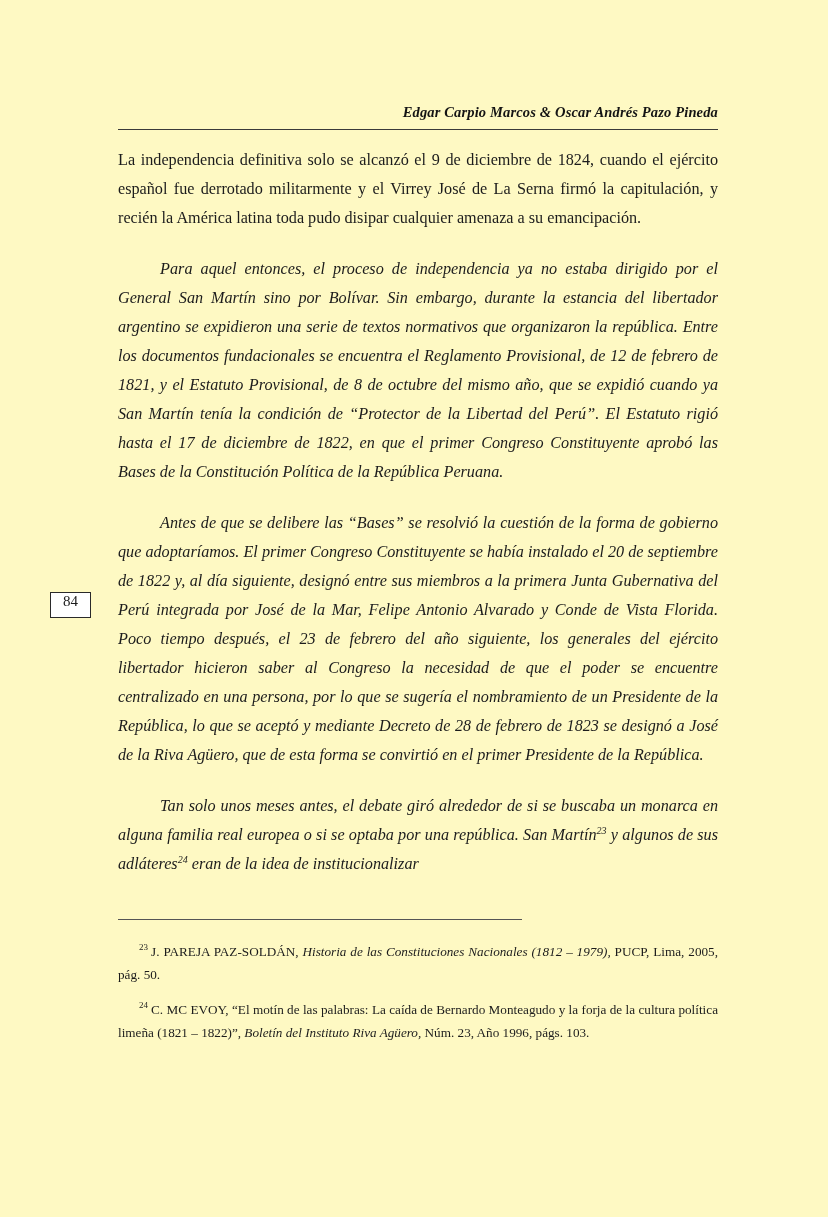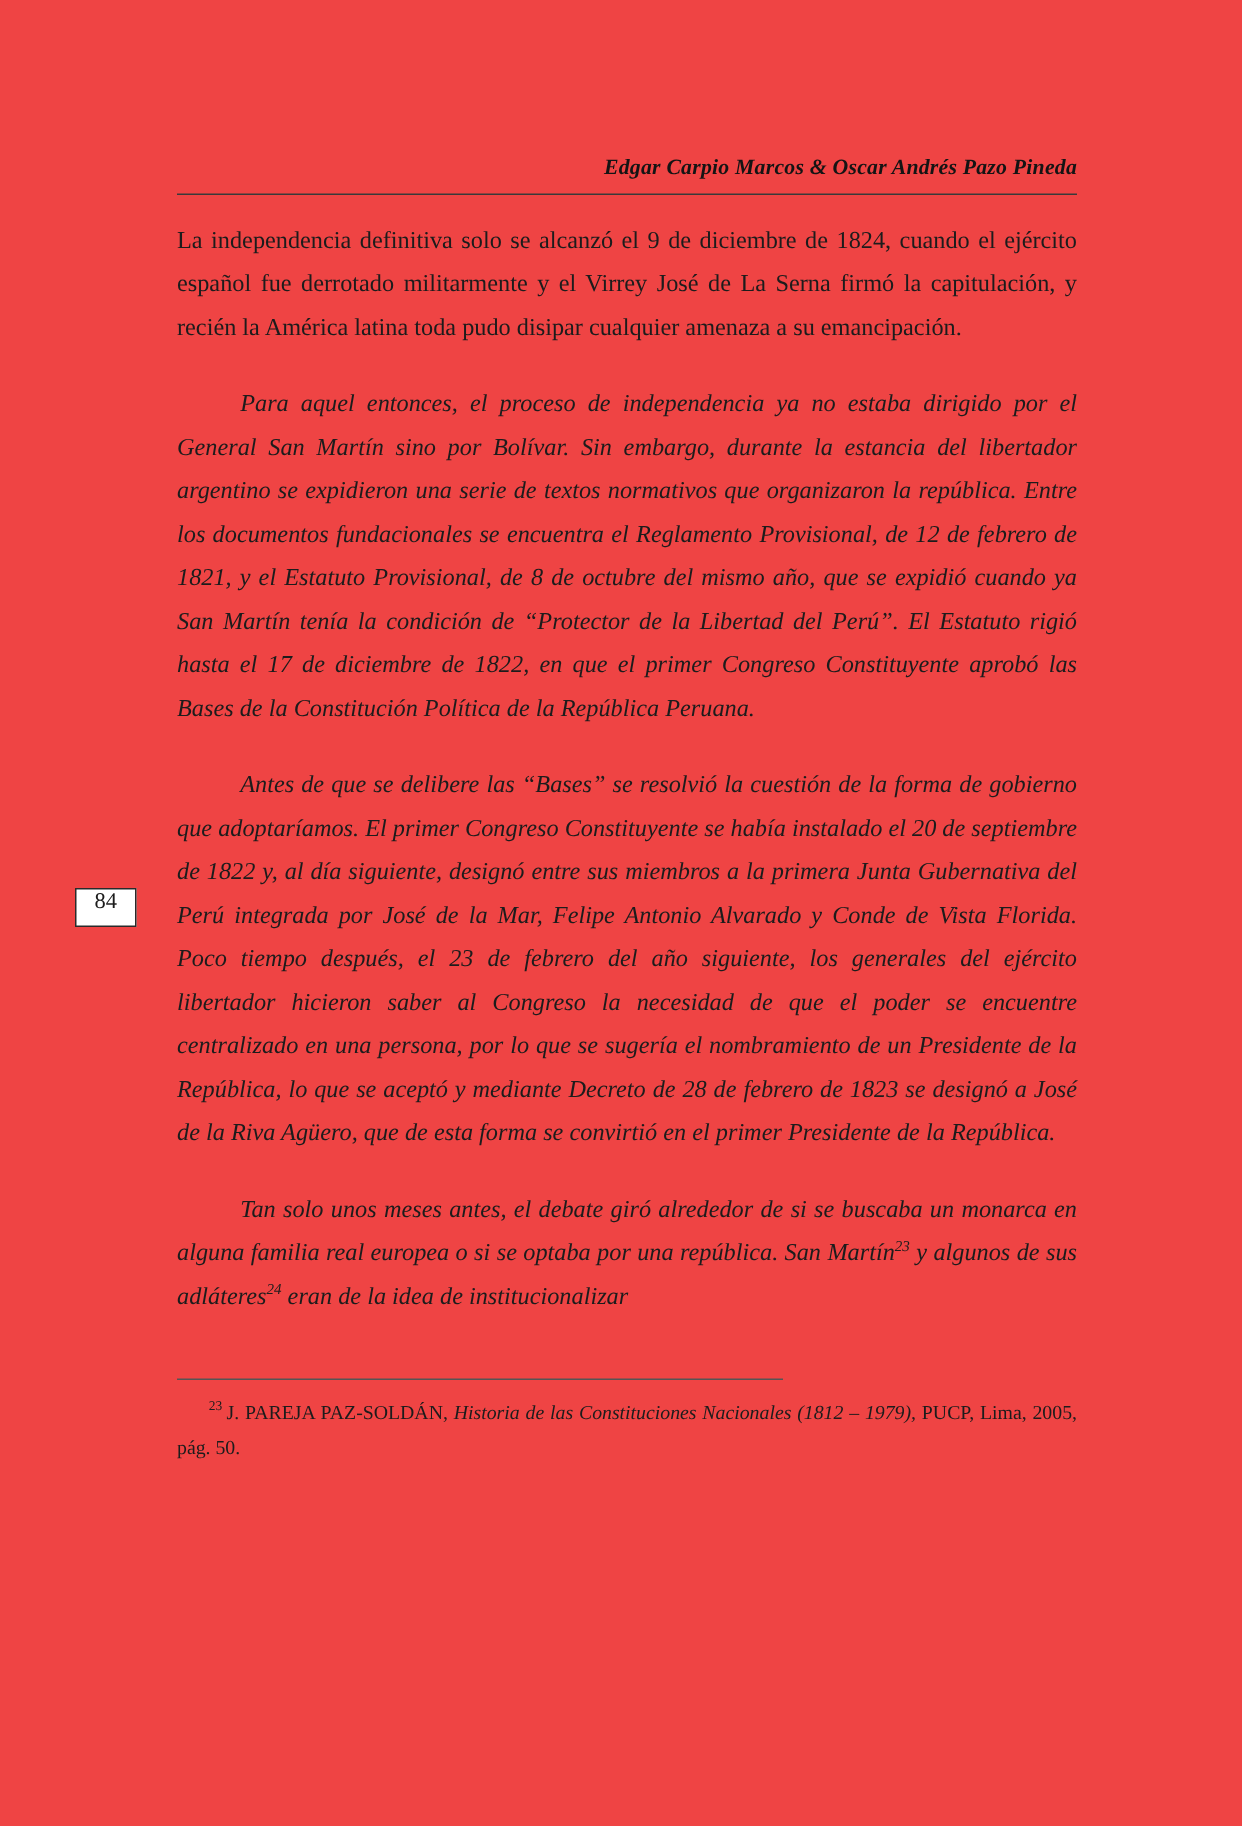--- a/index.html
+++ b/index.html
@@ -13,21 +13,21 @@
     position: relative;
     font-family: "Liberation Serif", "DejaVu Serif", serif;
     color: #1c1c1c;
     overflow: hidden;
   }
 
   
   .page {
     position: absolute;
     inset: 0;
-    background: #ef4444;
+    background: #fef9c3;
   }
 
   
   .running-head {
     position: absolute;
     left: 118px;
     top: 104px;
     width: 600px;
     text-align: right;
     font-style: italic;
@@ -109,21 +109,21 @@
   }
   .footnotes p {
     margin: 0;
     font-size: 13.2px;
     line-height: 22.5px;
     text-align: justify;
     color: #1c1c1c;
   }
   .footnotes p.fn-entry {
     text-indent: 1.6em;
-    margin-top: 3px;
+    margin-top: 13px;
   }
   .footnotes i { font-style: italic; }
   .footnotes sup.marker {
     font-size: 0.68em;
     vertical-align: 0.62em;
     line-height: 0;
     padding-right: 3px;
   }
 </style>
 </head>
@@ -157,16 +157,17 @@
 
   </div>
 
   <div class="fn-rule"></div>
 
   <div class="footnotes">
 
 
     <p class="fn-entry"><sup class="marker">23</sup><span>J. PAREJA PAZ-SOLDÁN, </span><i>Historia de las Constituciones Nacionales (1812 – 1979),</i><span> PUCP, Lima, 2005, pág. 50.</span></p>
 
+    <p class="fn-entry"><sup class="marker">24</sup><span>C. MC EVOY, “El motín de las palabras: La caída de Bernardo Monteagudo y la forja de la cultura política limeña (1821 – 1822)”, </span><i>Boletín del Instituto Riva Agüero,</i><span> Núm. 23, Año 1996, págs. 103.</span></p>
 
   </div>
 
 </div>
 
 </body></html>

